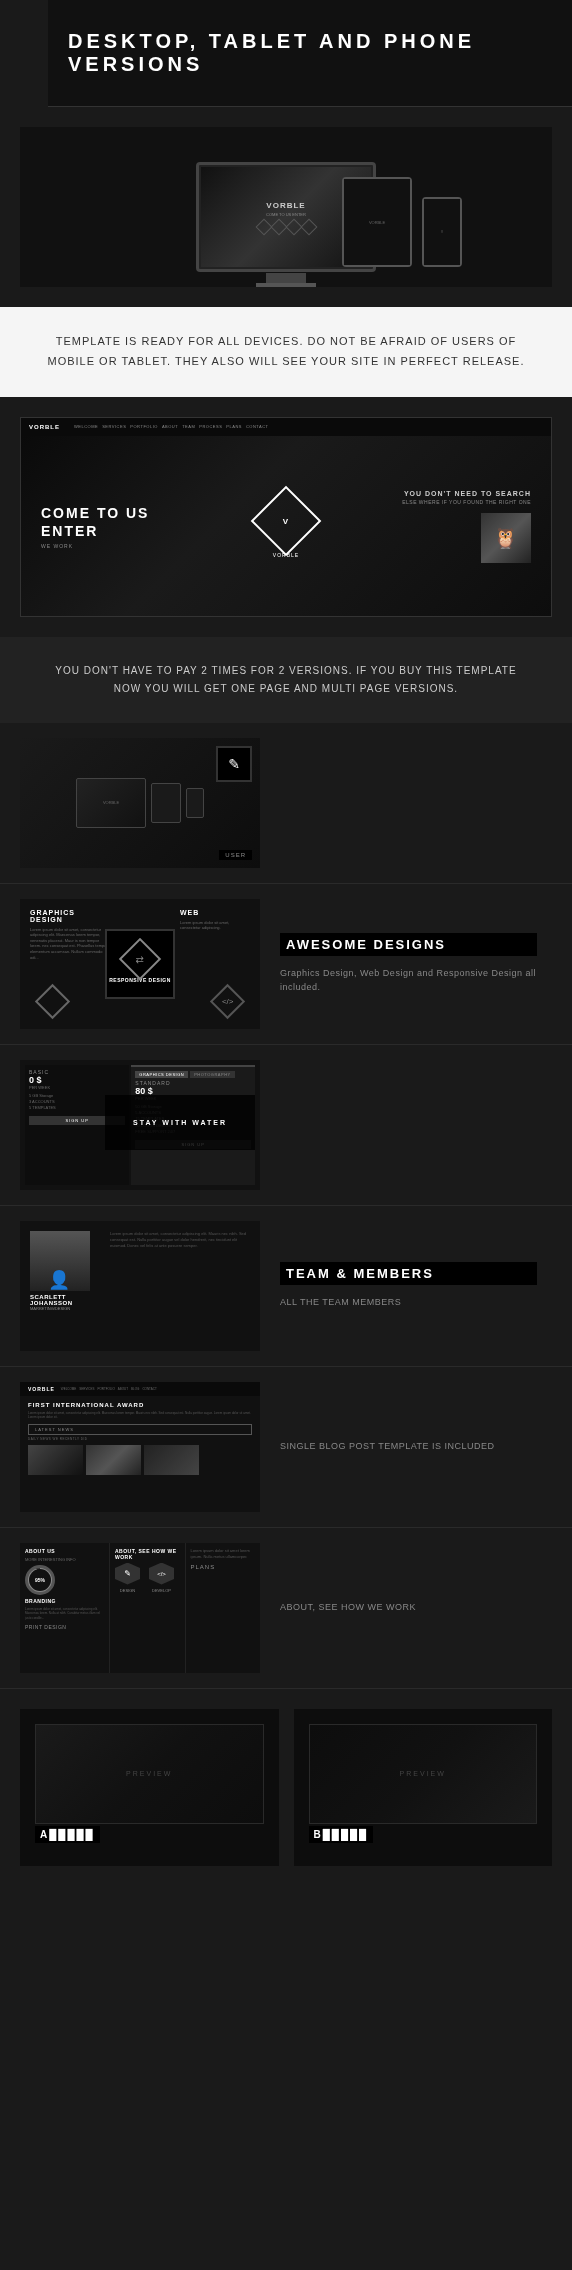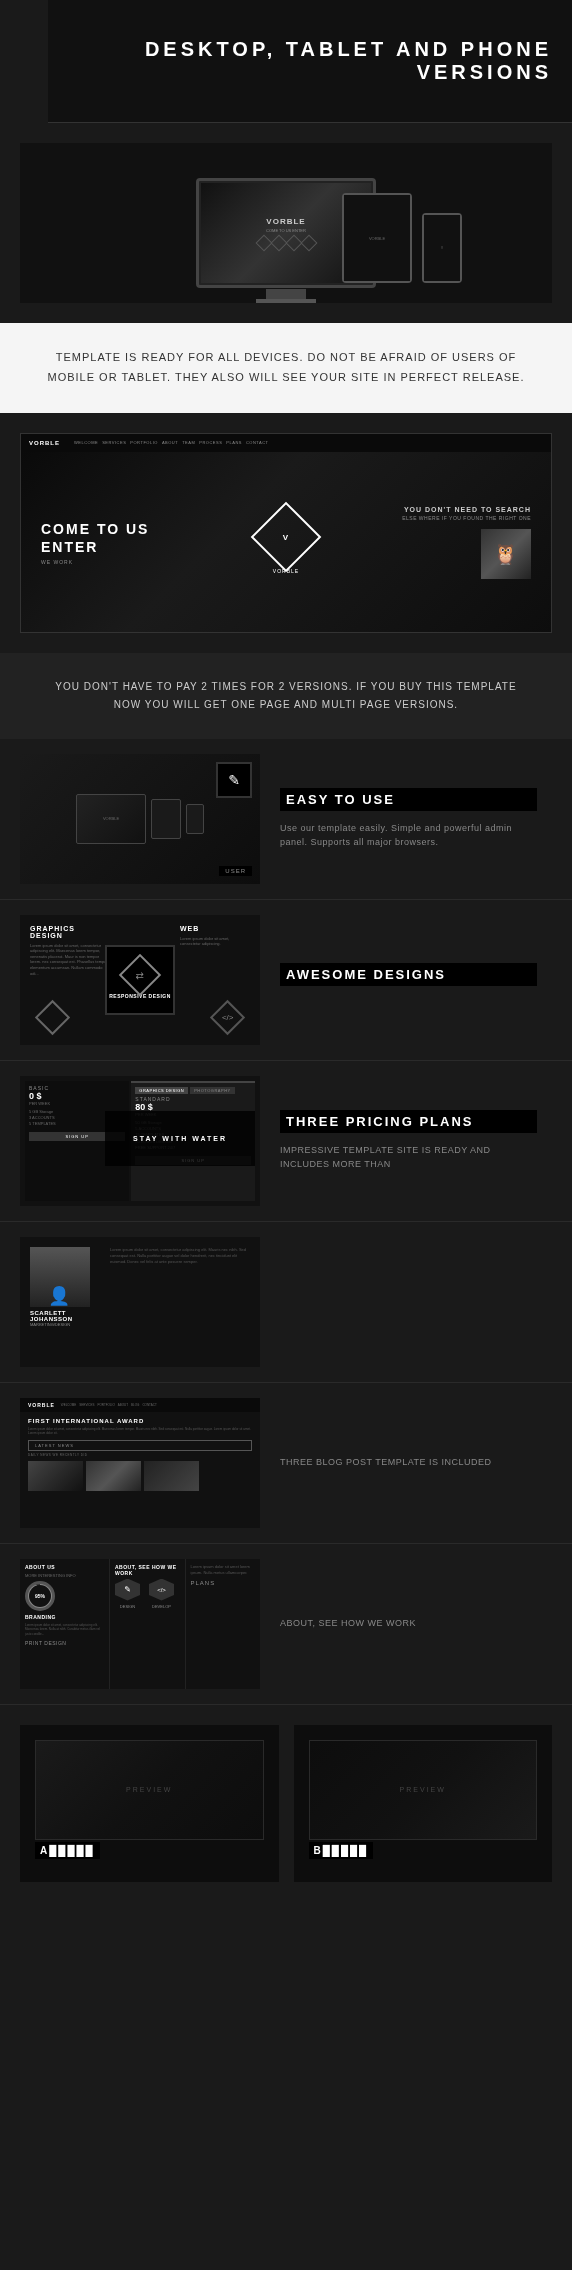--- a/index.html
+++ b/index.html
@@ -6,22 +6,22 @@
     body {
       background: #1a1a1a;
       font-family: 'Arial', sans-serif;
       width: 572px;
       color: #fff;
     }
 
     
     .section-header {
       background: #111;
-      padding: 38px 20px;
-      text-align: right;
+      padding: 30px 20px;
+      text-align: left;
       border-bottom: 1px solid #333;
       margin-left: 48px;
     }
     .section-header h1 {
       font-size: 20px;
       font-weight: bold;
       letter-spacing: 4px;
       color: #fff;
       text-transform: uppercase;
     }
@@ -760,24 +760,20 @@
         <div style="font-size:4px;color:#666;text-align:center;">VORBLE</div>
       </div>
       <div class="mini-tablet" style="background:#1a1a1a;"></div>
       <div class="mini-phone" style="background:#1a1a1a;"></div>
     </div>
 
     <div class="icon-overlay">✎</div>
 
     <div class="icon-overlay-bottom">USER</div>
   </div>
-  <div class="feature-content">
-    <div class="feature-title">EASY TO USE</div>
-    <div class="feature-desc">Use our template easily. Simple and powerful admin panel. Supports all major browsers.</div>
-  </div>
 </div>
 
 <div class="section-feature">
   <div class="img-wrap">
     <div class="img-graphics">
       <div class="graphics-left">
         <div class="graphics-title">GRAPHICS DESIGN</div>
         <div class="graphics-text">
           Lorem ipsum dolor sit amet, consectetur adipiscing elit. Maecenas lorem tempor, venenatis placerat. Maur is non tempor lorem. nec consequat est. Phasellus tempor elementum accumsan. Nullam commodo odi...
         </div>
@@ -802,20 +798,21 @@
       <div class="graphics-center">
         <div class="diamond-icon">
           <div class="diamond-icon-inner">⇄</div>
         </div>
         <div class="responsive-label">RESPONSIVE DESIGN</div>
       </div>
     </div>
   </div>
   <div class="feature-content">
     <div class="feature-title">AWESOME DESIGNS</div>
+    <div class="feature-desc">Graphics Design, Web Design and Responsive Design all included.</div>
   </div>
 </div>
 
 <div class="section-feature">
   <div class="img-wrap">
     <div style="position:relative;width:240px;height:130px;">
       <div class="img-pricing">
         <div class="price-col">
           <div class="price-tier">BASIC</div>
           <div class="price-amount">0 $</div>
@@ -844,44 +841,44 @@
           </div>
           <div class="price-btn">SIGN UP</div>
         </div>
       </div>
 
       <div style="position:absolute;left:85px;top:35px;right:5px;height:55px;background:rgba(0,0,0,0.8);display:flex;align-items:center;justify-content:center;">
         <div style="font-size:7px;color:#fff;font-weight:bold;letter-spacing:2px;text-transform:uppercase;">STAY WITH WATER</div>
       </div>
     </div>
   </div>
-  <div class="feature-content">
-    <div class="feature-title">THREE PRICING PLANS</div>
-    <div class="feature-desc">IMPRESSIVE TEMPLATE SITE IS READY AND INCLUDES MORE THAN</div>
-  </div>
 </div>
 
 <div class="section-feature">
   <div class="img-wrap">
     <div class="img-team">
       <div class="team-member">
         <div class="team-photo">
           <div class="team-photo-inner" style="background:linear-gradient(180deg,#555 0%,#222 100%);display:flex;align-items:flex-end;justify-content:center;">
             <div style="font-size:18px;color:#888;">👤</div>
           </div>
         </div>
         <div class="team-name">SCARLETT JOHANSSON</div>
         <div class="team-role">Marketing/Design</div>
       </div>
       <div class="team-desc">
         <div style="font-size:4px;color:#555;line-height:1.5;">
           Lorem ipsum dolor sit amet, consectetur adipiscing elit. Mauris nec nibh. Sed consequat est. Nulla porttitor augue vel dolor hendrerit, nec tincidunt elit euismod. Donec vel felis at ante posuere semper.
         </div>
       </div>
     </div>
+  </div>
+  <div class="feature-content">
+    <div class="feature-title">TEAM &amp; MEMBERS</div>
+    <div class="feature-desc">ALL THE TEAM MEMBERS</div>
   </div>
 </div>
 
 <div class="section-feature">
   <div class="img-wrap">
     <div class="img-blog">
       <div class="blog-header">
         <div class="blog-logo">VORBLE</div>
         <div class="blog-nav">
           <span class="blog-nav-item">WELCOME</span>
@@ -907,21 +904,21 @@
             <div class="blog-thumb-inner" style="background:linear-gradient(135deg,#333,#555,#222);"></div>
           </div>
           <div class="blog-thumb">
             <div class="blog-thumb-inner" style="background:linear-gradient(135deg,#222,#444);"></div>
           </div>
         </div>
       </div>
     </div>
   </div>
   <div class="feature-content">
-    <div class="feature-desc">THREE BLOG POST TEMPLATE IS INCLUDED</div>
+    <div class="feature-desc">SINGLE BLOG POST TEMPLATE IS INCLUDED</div>
   </div>
 </div>
 
 <div class="section-feature">
   <div class="img-wrap">
     <div class="img-about">
       <div class="about-sections">
         <div class="about-left">
           <div class="about-section-title">ABOUT US</div>
           <div style="font-size:4px;color:#666;margin-bottom:3px;">MORE INTERESTING INFO</div>

